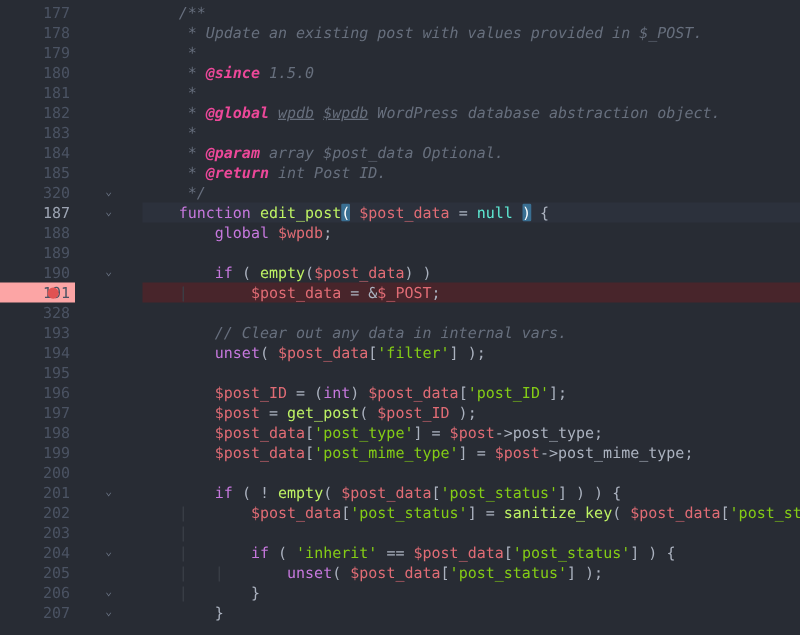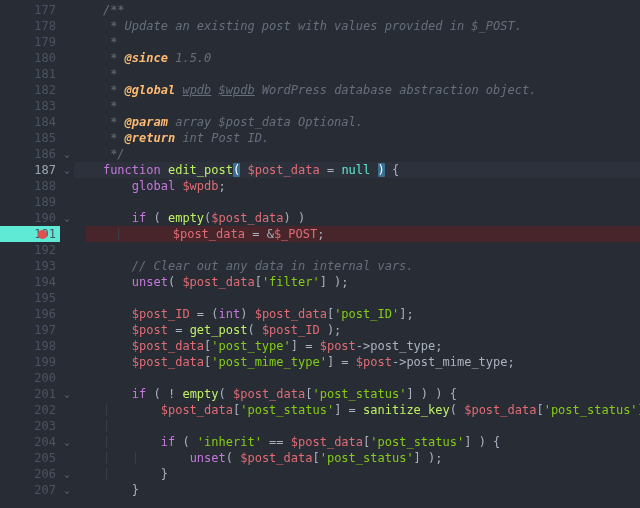--- a/index.html
+++ b/index.html
@@ -17,20 +17,21 @@
     flex-direction: column;
     width: 100%;
     height: 100%;
     padding-top: 2px;
   }
   .line {
     display: flex;
     align-items: center;
     height: 16px;
     white-space: pre;
+    gap: 20px;
   }
   .gutter {
     width: 60px;
     flex: 0 0 60px;
     display: flex;
     align-items: center;
     justify-content: flex-end;
     padding-right: 4px;
     color: #4b5363;
     position: relative;
@@ -54,27 +55,27 @@
     font-size: 9px;
     user-select: none;
   }
   .code {
     flex: 1;
     color: #abb2bf;
     position: relative;
   }
   .line.current .code    { background: #2c313c; }
   .line.current .gutter  { color: #9da5b4; text-align: center; }
-  .line.bp-line .code    { background: #48252b; margin-left: 12px; }
-  .line.bp-line .gutter  { background: #5eead4; }
+  .line.bp-line .code    { background: #48252b; }
+  .line.bp-line .gutter  { background: #fca5a5; }
   .line.bp-line .fold    { background: #3a2228; }
 
   
   .c-comment  { color: #676f7d; font-style: italic; }
-  .c-doctag   { color: #fdba74; font-style: italic; font-weight: bold; }
+  .c-doctag   { color: #ec4899; font-style: italic; font-weight: bold; }
   .c-doctype  { color: #676f7d; font-style: italic; text-decoration: underline; text-align: right; }
   .c-keyword  { color: #c678dd; }
   .c-func     { color: #bef264; }
   .c-var      { color: #e06c75; }
   .c-str      { color: #84cc16; }
   .c-const    { color: #5eead4; }
   .c-punct    { color: #abb2bf; }
   .c-prop     { color: #abb2bf; }
   .c-indent   { color: #3b4048; }
 
@@ -91,27 +92,27 @@
 <div class="editor">
     <div class="line"><div class="gutter">177</div><div class="fold"></div><div class="code"><span class="c-indent">    </span><span class="c-comment">/**</span></div></div>
     <div class="line"><div class="gutter">178</div><div class="fold"></div><div class="code"><span class="c-indent">    </span><span class="c-comment"> * Update an existing post with values provided in $_POST.</span></div></div>
     <div class="line"><div class="gutter">179</div><div class="fold"></div><div class="code"><span class="c-indent">    </span><span class="c-comment"> *</span></div></div>
     <div class="line"><div class="gutter">180</div><div class="fold"></div><div class="code"><span class="c-indent">    </span><span class="c-comment"> * </span><span class="c-doctag">@since</span><span class="c-comment"> 1.5.0</span></div></div>
     <div class="line"><div class="gutter">181</div><div class="fold"></div><div class="code"><span class="c-indent">    </span><span class="c-comment"> *</span></div></div>
     <div class="line"><div class="gutter">182</div><div class="fold"></div><div class="code"><span class="c-indent">    </span><span class="c-comment"> * </span><span class="c-doctag">@global</span><span class="c-comment"> </span><span class="c-doctype">wpdb</span><span class="c-comment"> </span><span class="c-doctype">$wpdb</span><span class="c-comment"> WordPress database abstraction object.</span></div></div>
     <div class="line"><div class="gutter">183</div><div class="fold"></div><div class="code"><span class="c-indent">    </span><span class="c-comment"> *</span></div></div>
     <div class="line"><div class="gutter">184</div><div class="fold"></div><div class="code"><span class="c-indent">    </span><span class="c-comment"> * </span><span class="c-doctag">@param</span><span class="c-comment"> array $post_data Optional.</span></div></div>
     <div class="line"><div class="gutter">185</div><div class="fold"></div><div class="code"><span class="c-indent">    </span><span class="c-comment"> * </span><span class="c-doctag">@return</span><span class="c-comment"> int Post ID.</span></div></div>
-    <div class="line"><div class="gutter">186</div><div class="fold">⌄</div><div class="code"><span class="c-indent">    </span><span class="c-comment"> */</span></div></div>
+    <div class="line"><div class="gutter">320</div><div class="fold">⌄</div><div class="code"><span class="c-indent">    </span><span class="c-comment"> */</span></div></div>
     <div class="line current"><div class="gutter">187</div><div class="fold">⌄</div><div class="code"><span class="c-indent">    </span><span class="c-keyword">function </span><span class="c-func">edit_post</span><span class="c-punct parenmatch">(</span><span class="c-punct"> </span><span class="c-var">$post_data</span><span class="c-punct"> = </span><span class="c-const">null</span><span class="c-punct"> </span><span class="c-punct parenmatch">)</span><span class="c-punct"> {</span></div></div>
     <div class="line"><div class="gutter">188</div><div class="fold"></div><div class="code"><span class="c-indent">    </span><span class="c-indent">    </span><span class="c-keyword">global </span><span class="c-var">$wpdb</span><span class="c-punct">;</span></div></div>
     <div class="line"><div class="gutter">189</div><div class="fold"></div><div class="code"></div></div>
     <div class="line"><div class="gutter">190</div><div class="fold">⌄</div><div class="code"><span class="c-indent">    </span><span class="c-indent">    </span><span class="c-keyword">if </span><span class="c-punct">( </span><span class="c-func">empty</span><span class="c-punct">(</span><span class="c-var">$post_data</span><span class="c-punct">) )</span></div></div>
     <div class="line bp-line"><div class="gutter">191<span class="bp"></span></div><div class="fold"></div><div class="code"><span class="c-indent">    </span><span class="c-indent">|   </span><span class="c-indent">    </span><span class="c-var">$post_data</span><span class="c-punct"> = &amp;</span><span class="c-var">$_POST</span><span class="c-punct">;</span></div></div>
-    <div class="line"><div class="gutter">192</div><div class="fold"></div><div class="code"></div></div>
+    <div class="line"><div class="gutter">328</div><div class="fold"></div><div class="code"></div></div>
     <div class="line"><div class="gutter">193</div><div class="fold"></div><div class="code"><span class="c-indent">    </span><span class="c-indent">    </span><span class="c-comment">// Clear out any data in internal vars.</span></div></div>
     <div class="line"><div class="gutter">194</div><div class="fold"></div><div class="code"><span class="c-indent">    </span><span class="c-indent">    </span><span class="c-keyword">unset</span><span class="c-punct">( </span><span class="c-var">$post_data</span><span class="c-punct">[</span><span class="c-str">'filter'</span><span class="c-punct">] );</span></div></div>
     <div class="line"><div class="gutter">195</div><div class="fold"></div><div class="code"></div></div>
     <div class="line"><div class="gutter">196</div><div class="fold"></div><div class="code"><span class="c-indent">    </span><span class="c-indent">    </span><span class="c-var">$post_ID</span><span class="c-punct"> = (</span><span class="c-keyword">int</span><span class="c-punct">) </span><span class="c-var">$post_data</span><span class="c-punct">[</span><span class="c-str">'post_ID'</span><span class="c-punct">];</span></div></div>
     <div class="line"><div class="gutter">197</div><div class="fold"></div><div class="code"><span class="c-indent">    </span><span class="c-indent">    </span><span class="c-var">$post</span><span class="c-punct"> = </span><span class="c-func">get_post</span><span class="c-punct">( </span><span class="c-var">$post_ID</span><span class="c-punct"> );</span></div></div>
     <div class="line"><div class="gutter">198</div><div class="fold"></div><div class="code"><span class="c-indent">    </span><span class="c-indent">    </span><span class="c-var">$post_data</span><span class="c-punct">[</span><span class="c-str">'post_type'</span><span class="c-punct">] = </span><span class="c-var">$post</span><span class="c-punct">-&gt;</span><span class="c-prop">post_type</span><span class="c-punct">;</span></div></div>
     <div class="line"><div class="gutter">199</div><div class="fold"></div><div class="code"><span class="c-indent">    </span><span class="c-indent">    </span><span class="c-var">$post_data</span><span class="c-punct">[</span><span class="c-str">'post_mime_type'</span><span class="c-punct">] = </span><span class="c-var">$post</span><span class="c-punct">-&gt;</span><span class="c-prop">post_mime_type</span><span class="c-punct">;</span></div></div>
     <div class="line"><div class="gutter">200</div><div class="fold"></div><div class="code"></div></div>
     <div class="line"><div class="gutter">201</div><div class="fold">⌄</div><div class="code"><span class="c-indent">    </span><span class="c-indent">    </span><span class="c-keyword">if </span><span class="c-punct">( ! </span><span class="c-func">empty</span><span class="c-punct">( </span><span class="c-var">$post_data</span><span class="c-punct">[</span><span class="c-str">'post_status'</span><span class="c-punct">] ) ) {</span></div></div>
     <div class="line"><div class="gutter">202</div><div class="fold"></div><div class="code"><span class="c-indent">    </span><span class="c-indent">|   </span><span class="c-indent">    </span><span class="c-var">$post_data</span><span class="c-punct">[</span><span class="c-str">'post_status'</span><span class="c-punct">] = </span><span class="c-func">sanitize_key</span><span class="c-punct">( </span><span class="c-var">$post_data</span><span class="c-punct">[</span><span class="c-str">'post_status'</span><span class="c-punct">] );</span></div></div>

